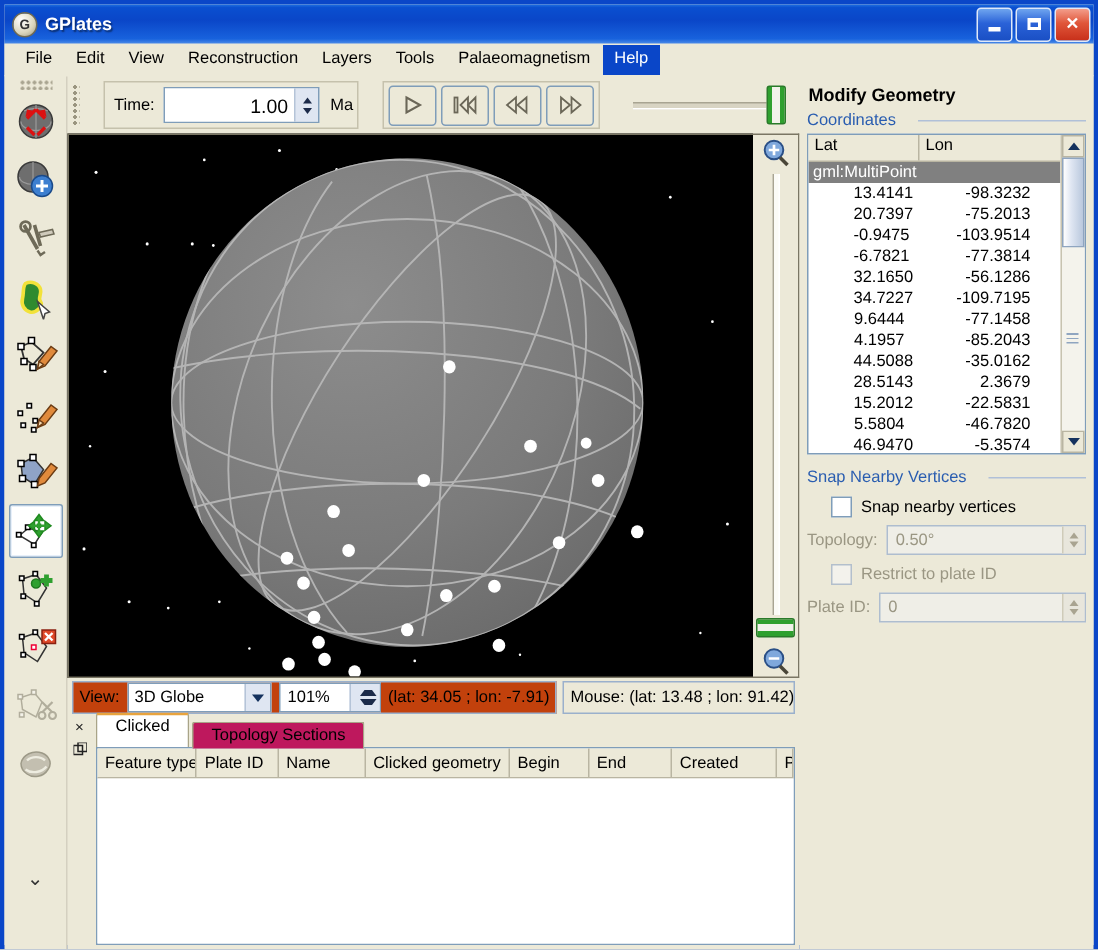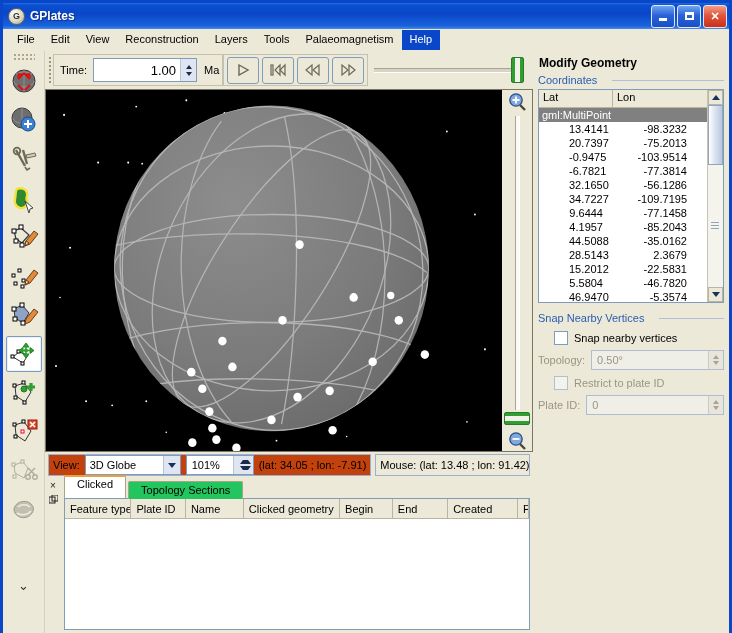--- a/index.html
+++ b/index.html
@@ -49,21 +49,21 @@
         justify-content:center;border:1px solid transparent;border-radius:2px;}
   .tool.sel{border:1px solid #7f9db9;background:#fff;
             box-shadow:inset 0 0 0 1px #e8f0fa;}
   .tool svg{display:block;}
   .leftbar .more{margin-top:auto;margin-bottom:40px;font-size:13px;color:#333;}
 
   
   .center{flex:1;display:flex;flex-direction:column;min-width:0;}
 
   
-  .anim-bar{height:38px;display:flex;align-items:center;padding:0 3px;gap:0;background:#ece9d8;}
+  .anim-bar{height:38px;display:flex;align-items:center;padding:0 3px;gap:16px;background:#ece9d8;}
   .tb-grip{width:5px;height:28px;
       background-image:radial-gradient(circle,#9a9580 40%,transparent 42%);
       background-size:4px 4px;}
   .tbgroup{border:1px solid #c5c1ac;display:flex;align-items:center;height:30px;padding:0 3px;gap:3px;background:#ece9d8;}
   .time-label{font-size:11px;padding:0 3px;}
   .spin{display:flex;align-items:stretch;border:1px solid #7f9db9;background:#fff;height:22px;}
   .spin input{border:0;outline:0;background:#fff;font-family:"Liberation Sans",sans-serif;
               font-size:13px;text-align:right;width:78px;padding:0 4px;}
   .spin .arrows{width:15px;background:#dfe6f2;border-left:1px solid #b5c4d8;
                 display:flex;flex-direction:column;justify-content:center;align-items:center;gap:3px;}
@@ -105,21 +105,21 @@
   .latlon{font-size:11px;white-space:nowrap;}
   .mouse-box{flex:1;min-width:0;border:1px solid #9ab0cc;background:#ece9d8;height:20px;
              display:flex;align-items:center;padding:0 4px;overflow:hidden;}
 
   
   .dock{height:155px;display:flex;background:#ece9d8;}
   .dock-side{width:16px;display:flex;flex-direction:column;align-items:center;padding-top:3px;gap:4px;}
   .dock-side div{font-size:10px;color:#222;line-height:10px;}
   .dock-main{flex:1;display:flex;flex-direction:column;min-width:0;padding-right:3px;}
   .tabs{display:flex;align-items:flex-end;height:20px;padding-left:3px;}
-  .tab{border:1px solid #a9a488;border-bottom:0;background:#22c55e;padding:2px 12px 3px;font-size:11px;
+  .tab{border:1px solid #a9a488;border-bottom:0;background:#be185d;padding:2px 12px 3px;font-size:11px;
        border-radius:2px 2px 0 0;margin-right:2px;position:relative;top:1px;}
   .tab.active{background:#fff;border-top:2px solid #e8a33d;padding-top:1px;z-index:2;top:0;height:17px;}
   .tbl{flex:1;border:1px solid #7f9db9;background:#fff;margin:0 0 3px 3px;display:flex;flex-direction:column;min-height:0;}
   .thead{display:flex;height:19px;border-bottom:1px solid #b9b5a2;background:#ece9d8;}
   .th{border-right:1px solid #b9b5a2;display:flex;align-items:center;padding:0 5px;font-size:11px;
       overflow:hidden;white-space:nowrap;box-sizing:border-box;}
   .tbody{flex:1;background:#fff;}
 
   
   .rightpanel{width:196px;background:#ece9d8;display:flex;flex-direction:column;padding:3px 5px 0 5px;

